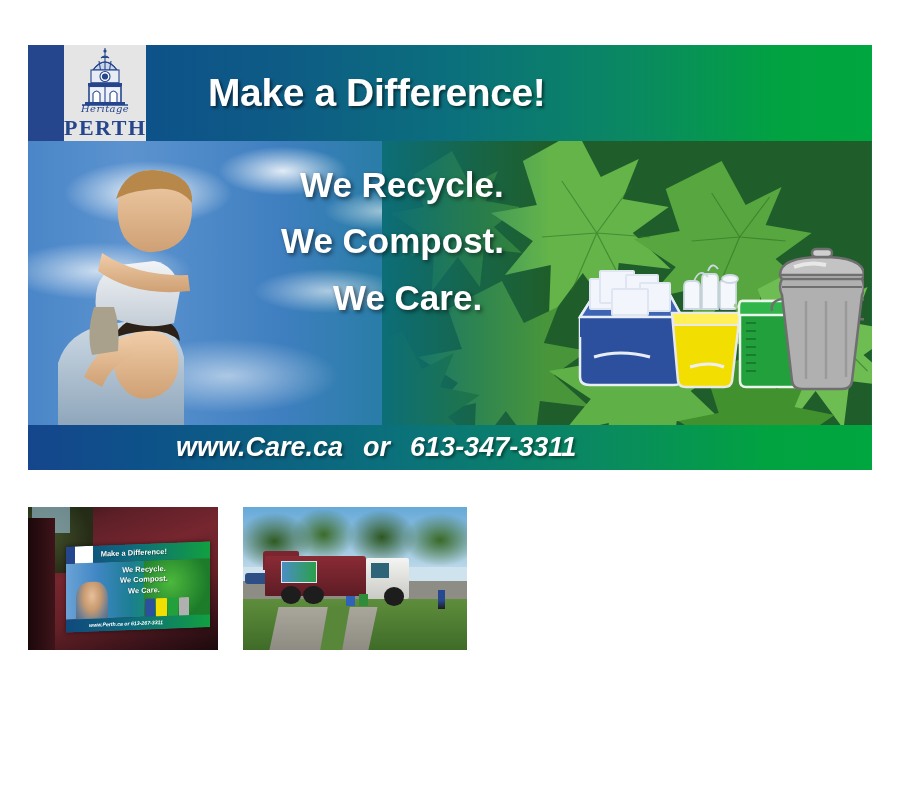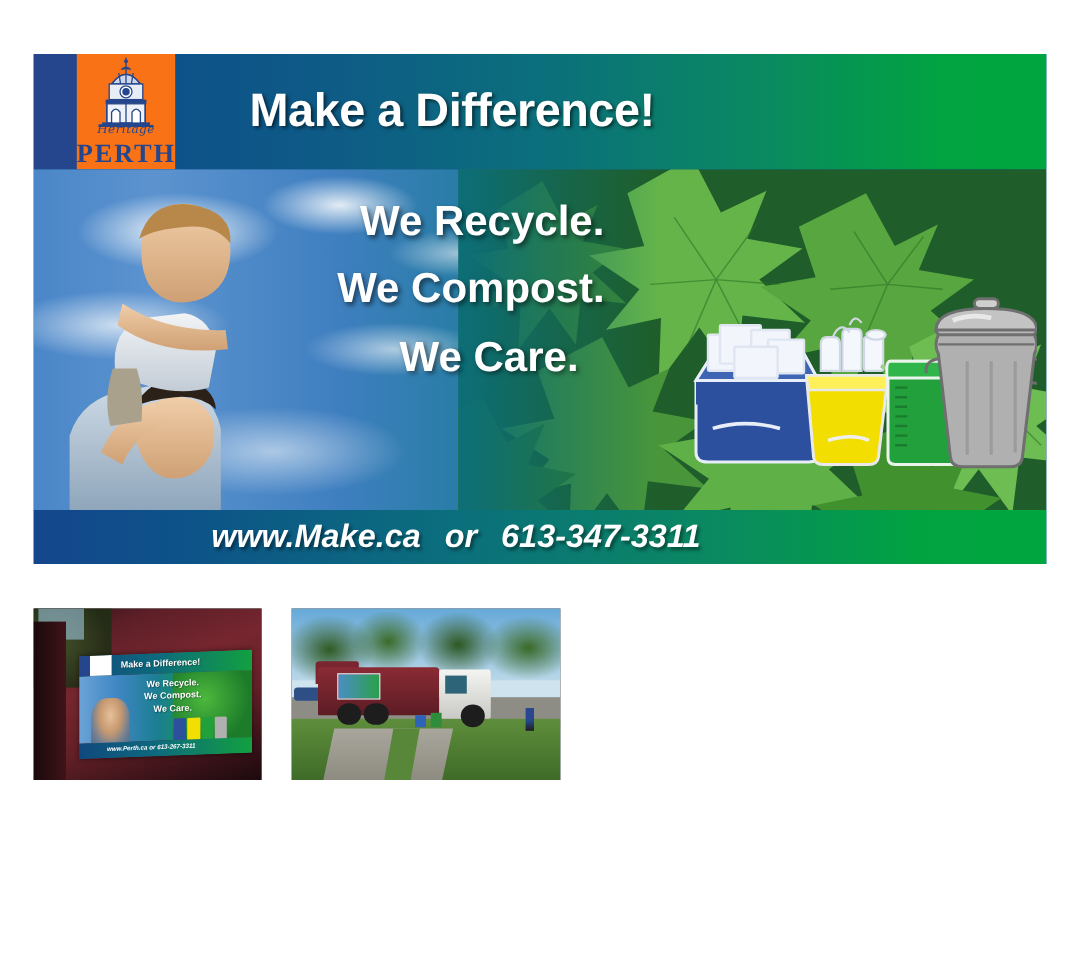--- a/index.html
+++ b/index.html
@@ -22,21 +22,21 @@
 
   
   .hdr{
     position:absolute; left:0; top:0; width:100%; height:96px;
     display:flex; align-items:stretch;
   }
   .hdr-blueblock{
     width:36px; background:#25468c;
   }
   .hdr-logo{
-    width:82px; background:#f97316;
+    width:82px; background:#e5e5e5;
     position:relative;
     display:flex; align-items:flex-end; justify-content:center;
   }
   .hdr-grad{
     flex:1;
     background:linear-gradient(to right,#0d5289 0%,#0e5b86 18%,#0b6f7c 42%,#0a8a60 68%,#01a340 88%,#00a63f 100%);
     display:flex; align-items:center;
   }
   .hdr-title{
     color:#ffffff;
@@ -414,21 +414,21 @@
         </g>
         <path d="M288 60 q12 2 10 12 q-2 10 -12 8" fill="none" stroke="#6f6f6f" stroke-width="2.5"></path>
         <path d="M208 60 q-12 2 -10 12" fill="none" stroke="#6f6f6f" stroke-width="2.5"></path>
         <path d="M220 28 q16 -6 32 -2" stroke="#e8e8e8" stroke-width="4" fill="none"></path>
       </g>
     </svg>
   </div>
 
   <div class="ftr">
     <div class="ftr-text">
-      <span>www.Make.ca</span><span class="sp"></span><span>or</span><span class="sp"></span><span>613-347-3311</span>
+      <span>www.Care.ca</span><span class="sp"></span><span>or</span><span class="sp"></span><span>613-347-3311</span>
     </div>
   </div>
 </div>
 
 <div class="thumb" id="thumb1">
   <div class="t1-truck"></div>
   <div class="t1-trees"></div>
   <div class="t1-sky"></div>
   <div class="t1-left-edge"></div>
 

